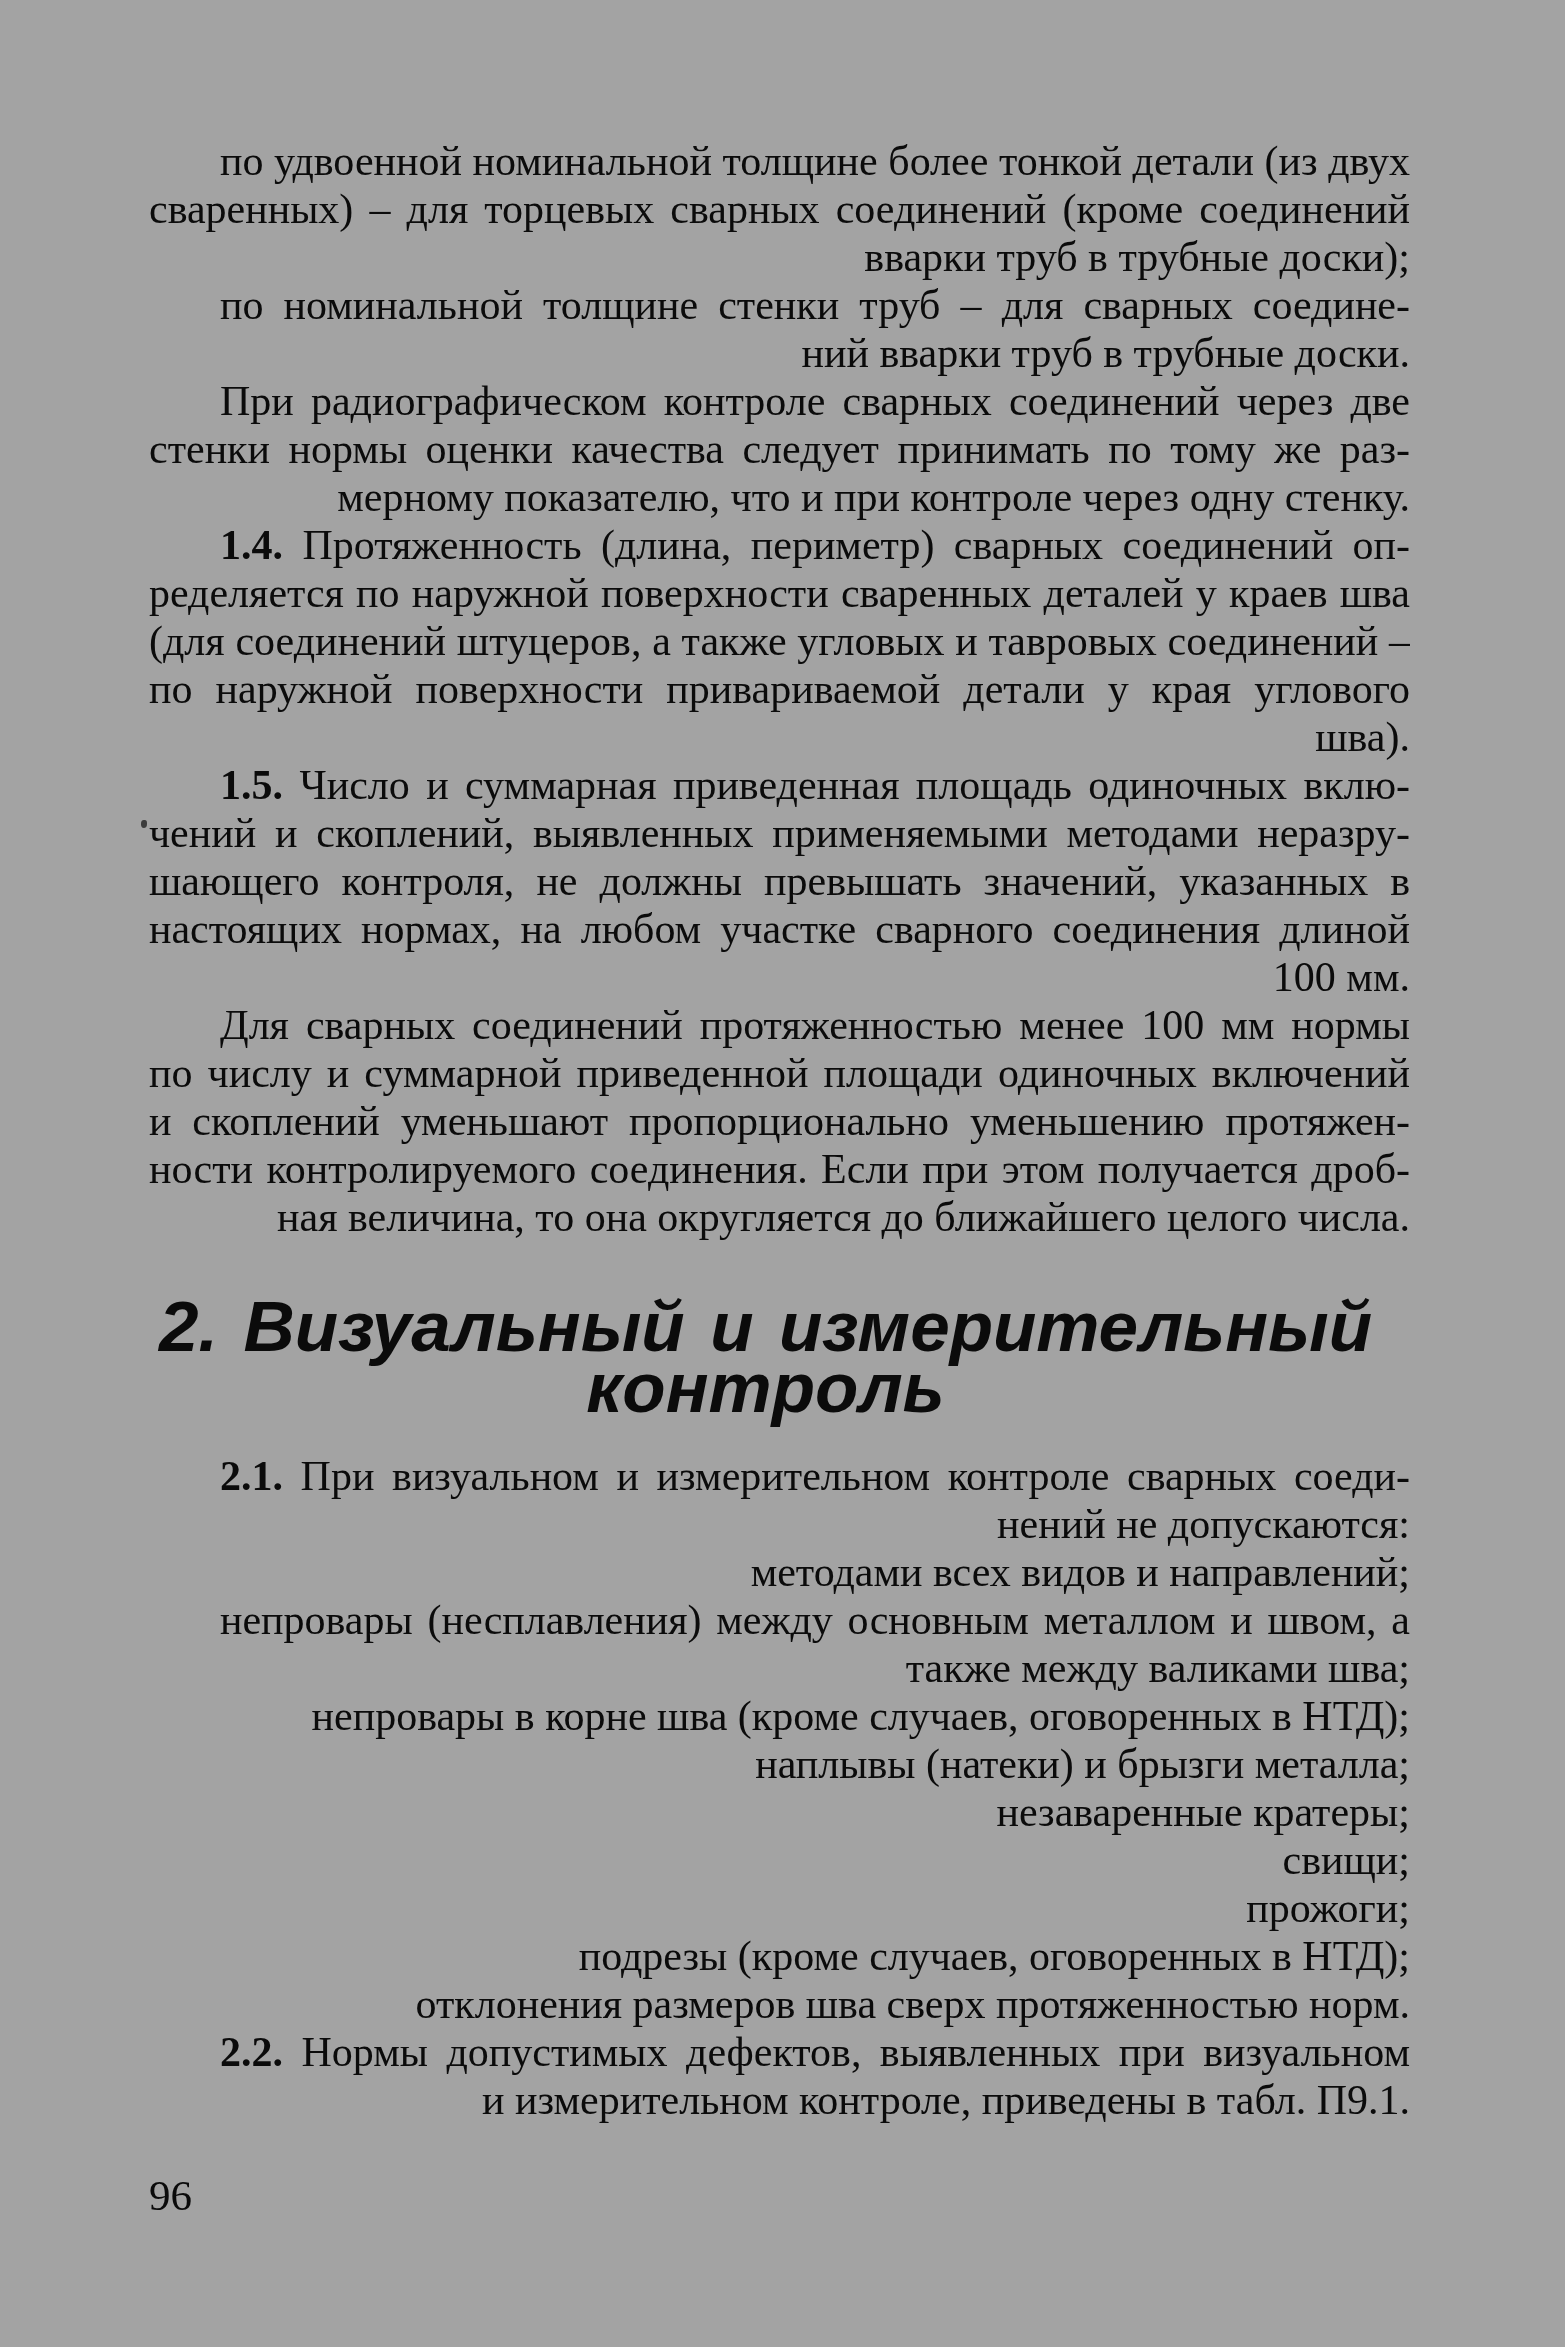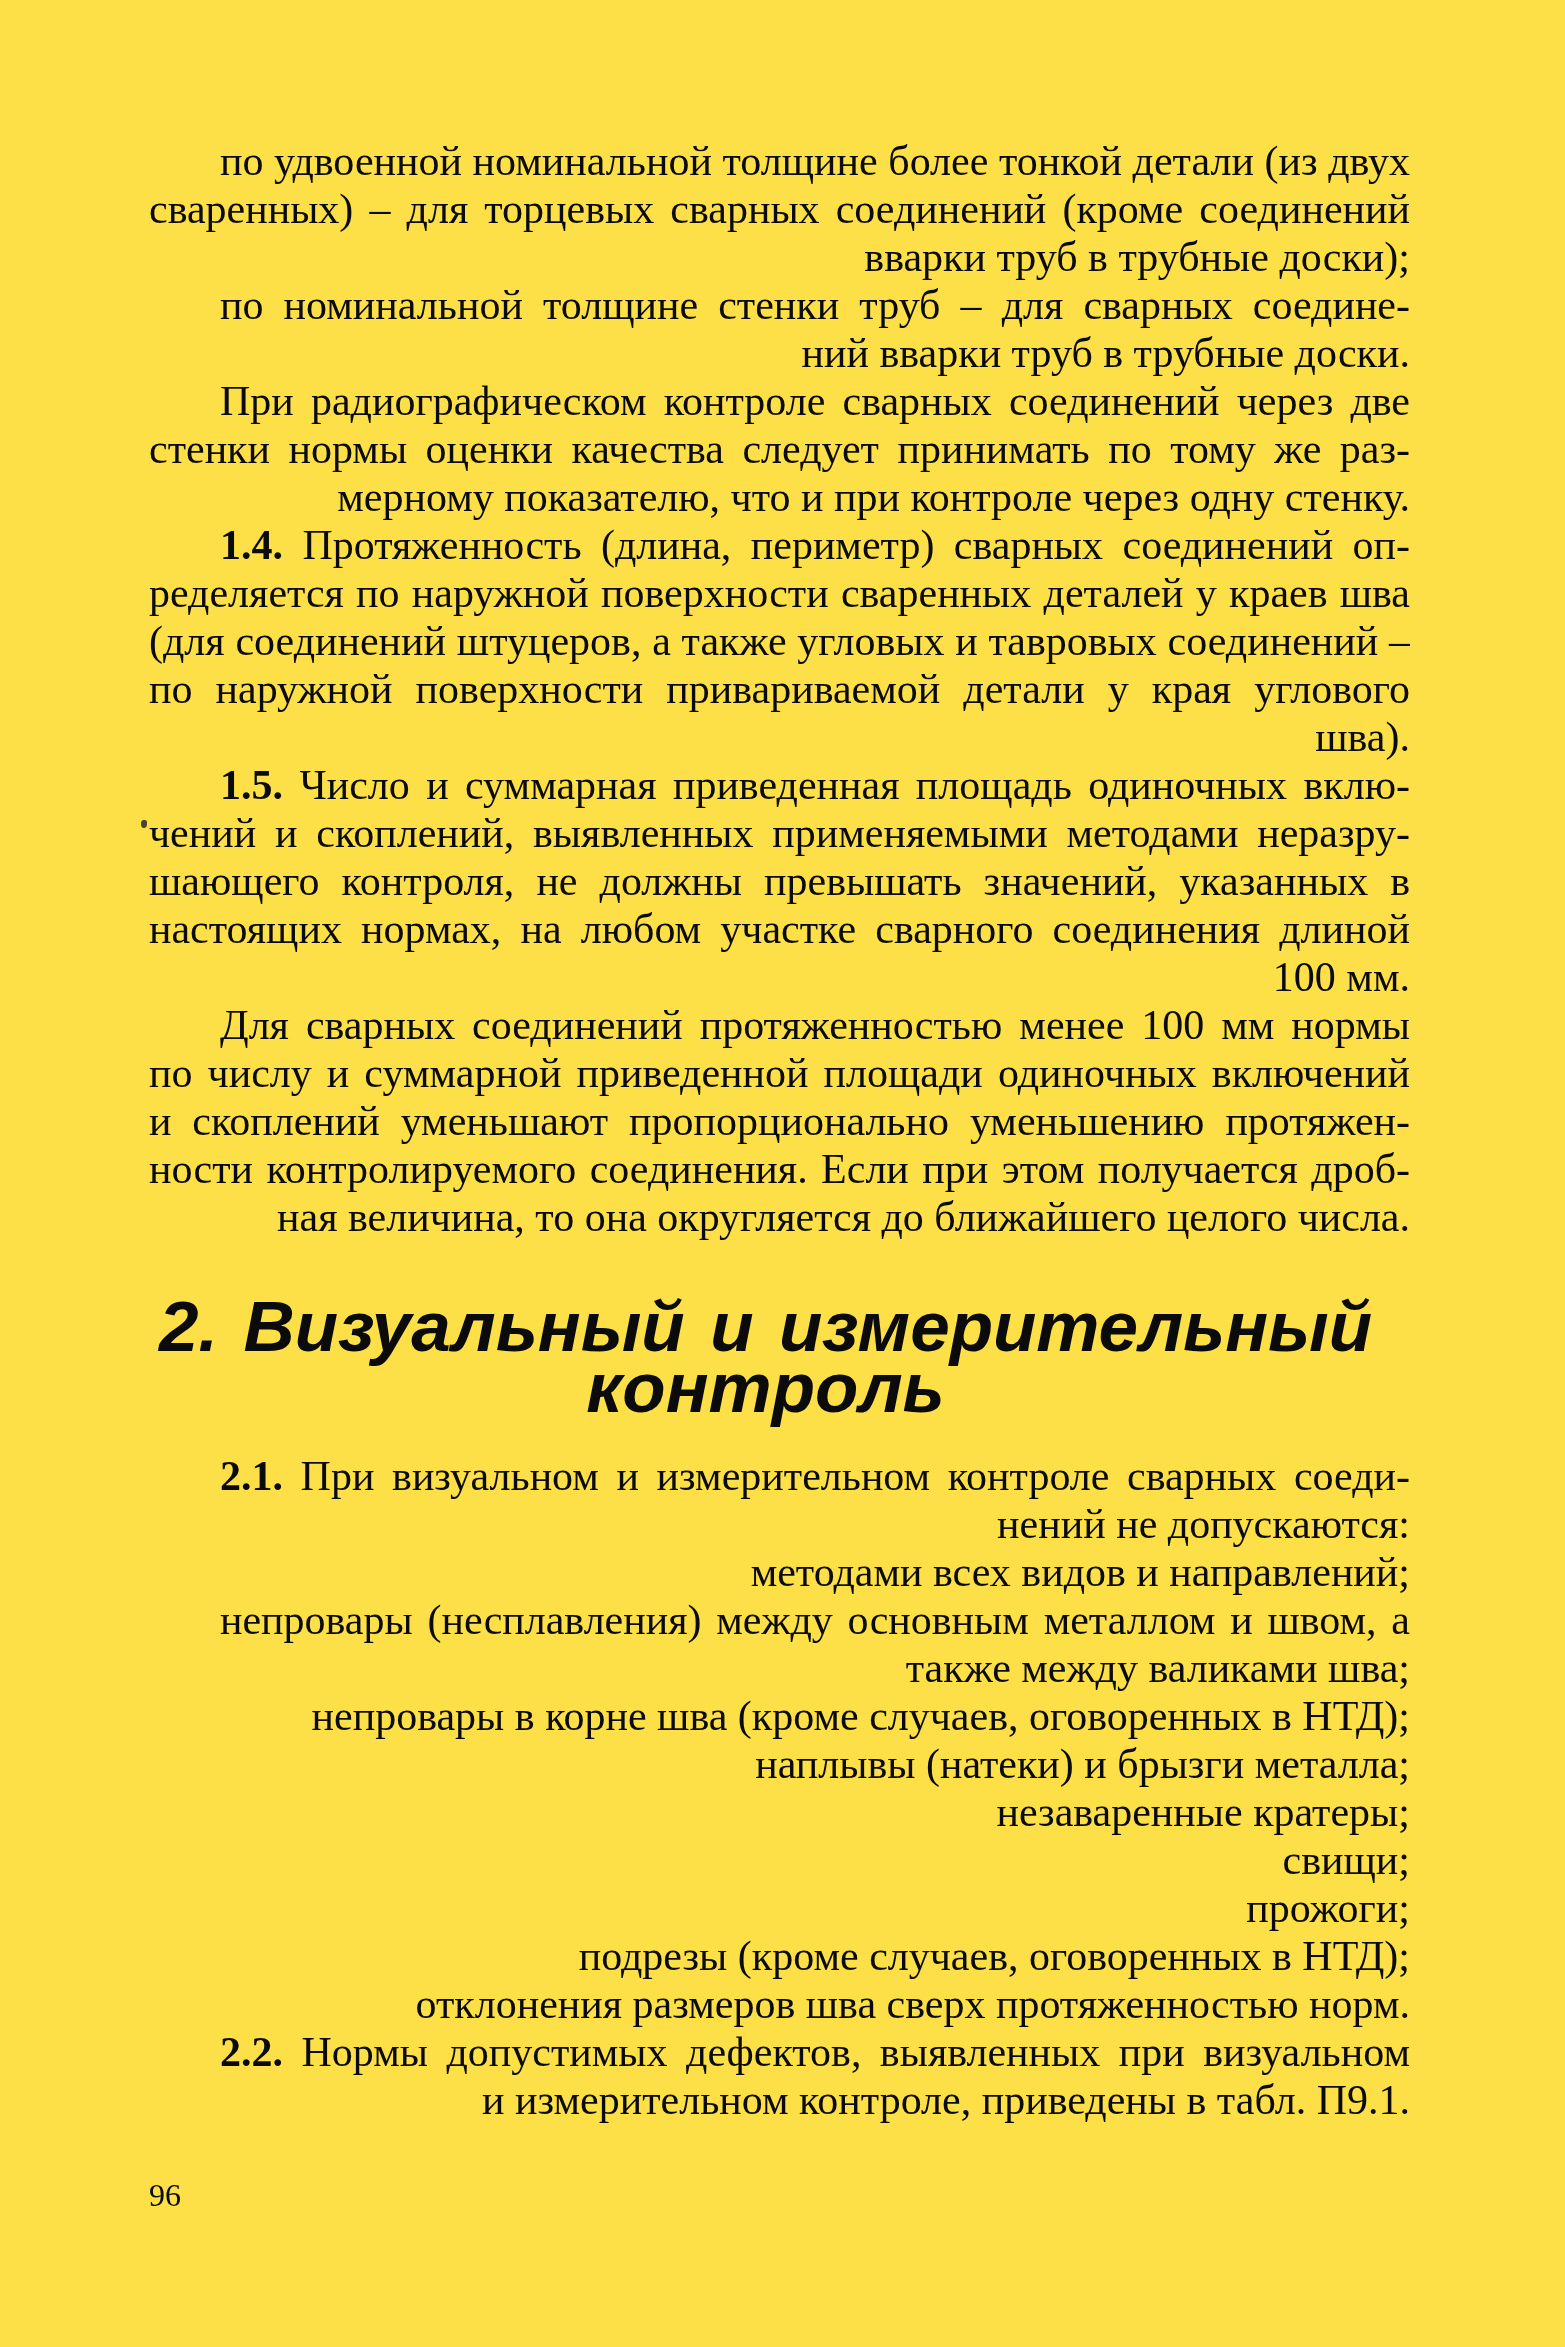--- a/index.html
+++ b/index.html
@@ -1,20 +1,20 @@
 <!DOCTYPE html>
 <html style="font-size:15px"><head>
 <meta charset="utf-8">
 <style>
   html, body { margin: 0; padding: 0; background: #e8e8e8; }
   .page {
     position: relative;
     width: 1565px;
     height: 2348px;
-    background: #fde047;
+    background: #a3a3a3;
     color: #0b0b0b;
     overflow: hidden;
     font-family: "Liberation Serif", serif;
   }
   .textblock {
     position: absolute;
     left: 149px;
     top: 137px;
     width: 1261px;
     font-size: 42px;
@@ -42,21 +42,21 @@
     margin-bottom: 34px;
     text-align: center;
     word-spacing: 5.7px;
     padding-right: 28px;
     letter-spacing: 0px;
   }
   .pageno {
     position: absolute;
     left: 149px;
     top: 2173px;
-    font-size: 32px;
+    font-size: 43px;
     line-height: 45px;
     font-family: "Liberation Serif", serif;
   }
   .artifact-dot {
     position: absolute;
     left: 141px;
     top: 820px;
     width: 5.7px;
     height: 7.6px;
     background: #2a2a2a;

